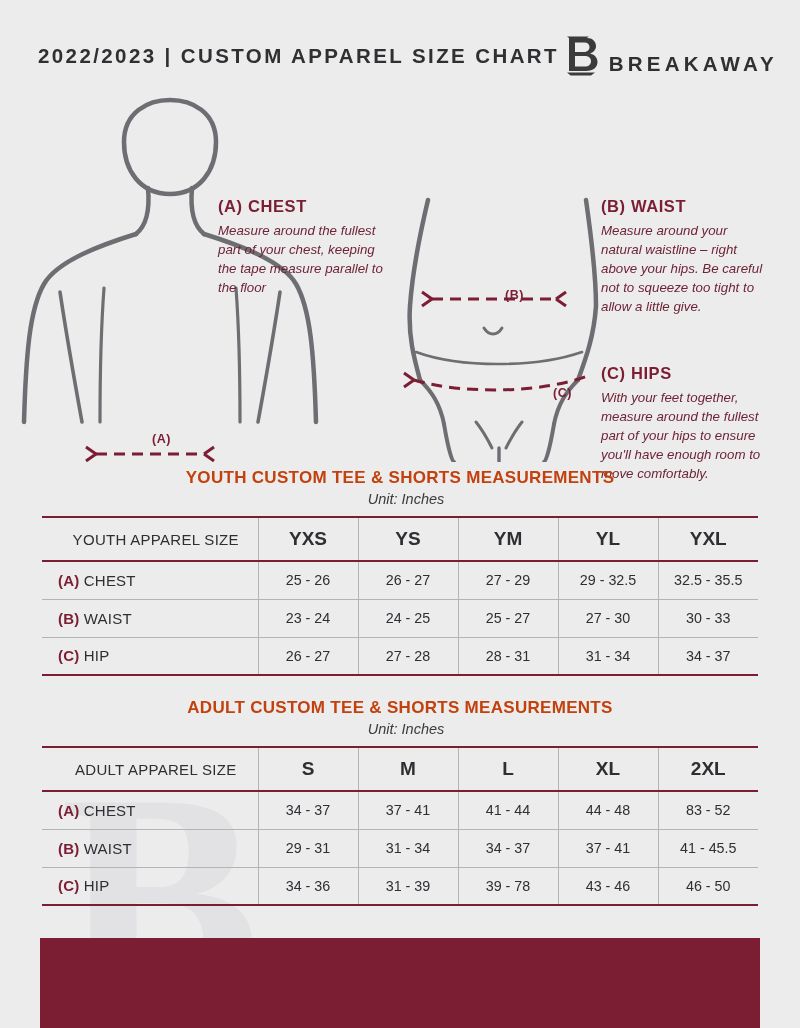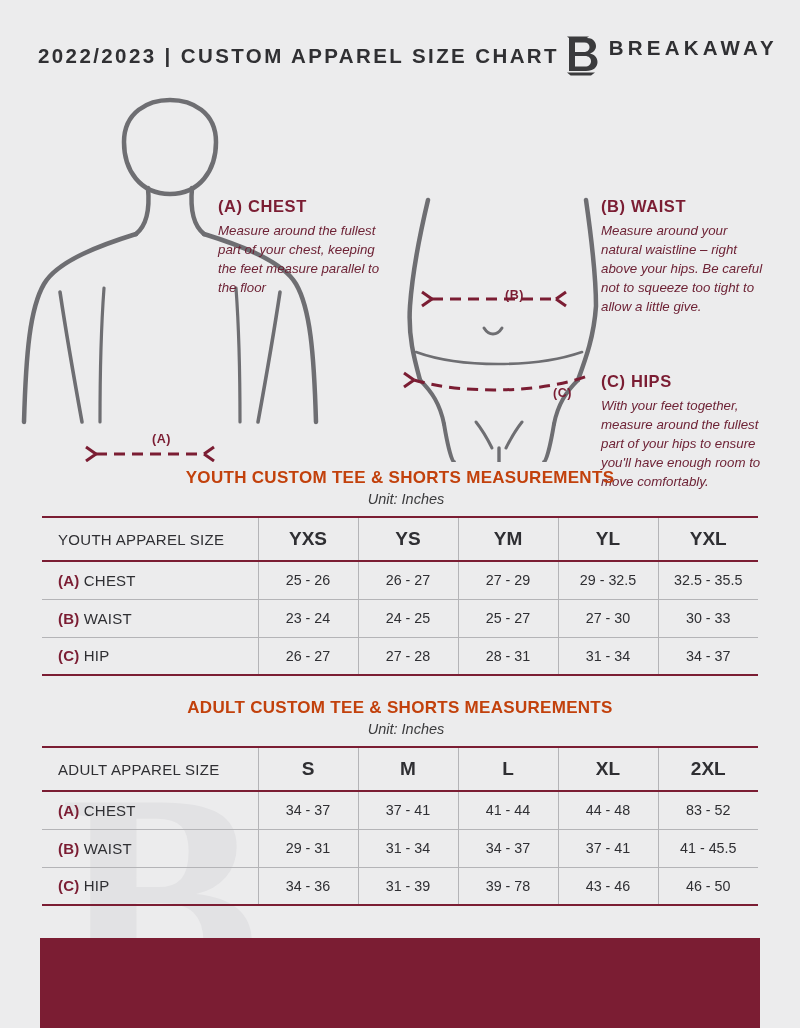--- a/index.html
+++ b/index.html
@@ -38,21 +38,21 @@
     justify-content: space-between;
   }
   .header-title {
     font-size: 20.5px;
     font-weight: 700;
     letter-spacing: 2.4px;
     color: #303033;
   }
   .brand {
     display: flex;
-    align-items: flex-start;
+    align-items: flex-end;
     gap: 10px;
   }
   .brand-mark {
     width: 34px;
     height: 40px;
     position: relative;
   }
   .brand-name {
     font-size: 20.5px;
     font-weight: 700;
@@ -79,21 +79,21 @@
     margin-bottom: 6px;
   }
   .note-body {
     font-size: 13.3px;
     font-style: italic;
     line-height: 1.42;
     color: #6e2336;
   }
   .note-a { left: 218px; top: 105px; width: 175px;}
   .note-b { left: 601px; top: 105px; width: 170px;}
-  .note-c { left: 601px; top: 280px; width: 175px;}
+  .note-c { left: 601px; top: 272px; width: 175px;}
 
   .label-tag {
     position: absolute;
     font-size: 12.5px;
     font-weight: 700;
     color: #7b1d33;
     letter-spacing: 0.5px;
   }
   .tag-a { left: 152px; top: 340px; }
   .tag-b { left: 505px; top: 196px; }
@@ -137,21 +137,21 @@
     padding: 0 4px;
   }
   thead th {
     border-top: 2.5px solid #7b1d33;
     border-bottom: 2.5px solid #7b1d33;
     font-weight: 700;
     font-size: 19px;
     height: 44px;
   }
   thead th.rowhead {
-    text-align: left;
+    text-align: center;
     padding-left: 16px;
     font-weight: 400;
     font-size: 15px;
     letter-spacing: 0.3px;
   }
   tbody td.rowhead {
     text-align: left;
     padding-left: 16px;
     font-size: 15px;
     letter-spacing: 0.2px;
@@ -251,21 +251,21 @@
       <path d="M414 288 L404 281 M414 288 L404 295" stroke="#7b1d33" stroke-width="3" fill="none"></path>
     </g>
   </svg>
 
   <div class="label-tag tag-a">(A)</div>
   <div class="label-tag tag-b">(B)</div>
   <div class="label-tag tag-c">(C)</div>
 
   <div class="note note-a">
     <div class="note-title">(A) CHEST</div>
-    <div class="note-body">Measure around the fullest part of your chest, keeping the feet measure parallel to the floor</div>
+    <div class="note-body">Measure around the fullest part of your chest, keeping the tape measure parallel to the floor</div>
   </div>
   <div class="note note-b">
     <div class="note-title">(B) WAIST</div>
     <div class="note-body">Measure around your natural waistline – right above your hips. Be careful not to squeeze too tight to allow a little give.</div>
   </div>
   <div class="note note-c">
     <div class="note-title">(C) HIPS</div>
     <div class="note-body">With your feet together, measure around the fullest part of your hips to ensure you'll have enough room to move comfortably.</div>
   </div>
 </div>

